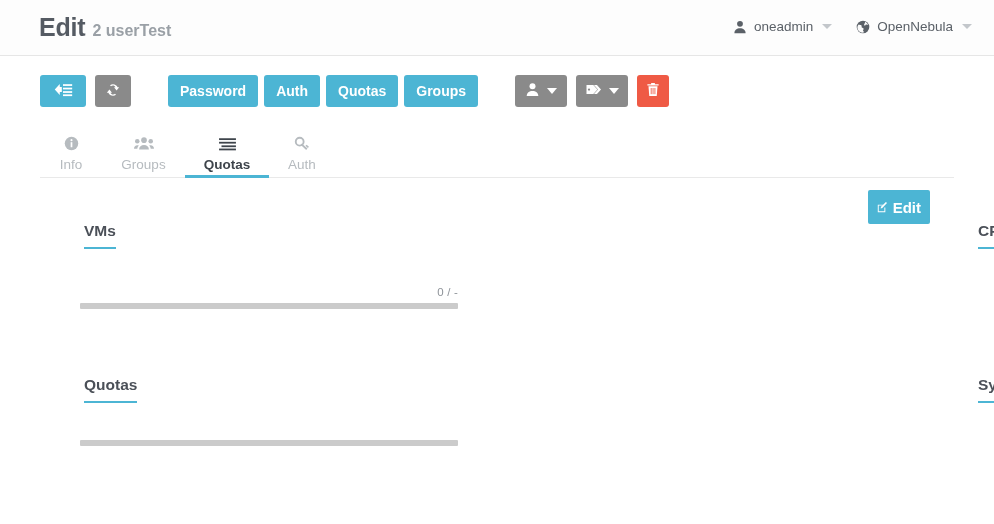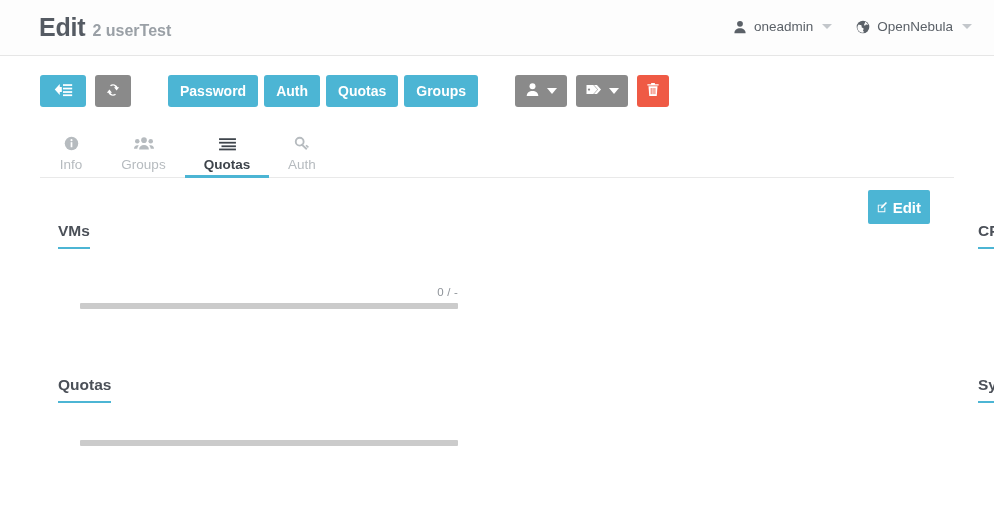--- a/index.html
+++ b/index.html
@@ -167,21 +167,21 @@
     left: 0;
     top: 222px;
     width: 994px;
   }
   .quota-row { display: flex; }
   .quota-cell {
     width: 460px;
     position: relative;
     height: 154px;
   }
-  .quota-cell.left  { padding-left: 58px; text-decoration: underline; }
+  .quota-cell.left  { padding-left: 84px; text-decoration: underline; }
   .quota-cell.right { padding-left: 518px; width: 534px; }
 
   .q-title {
     font-size: 15.5px;
     font-weight: bold;
     color: #4b5058;
     display: inline-block;
     padding-bottom: 7px;
     border-bottom: 2px solid #4cb5d4;
     white-space: nowrap;

